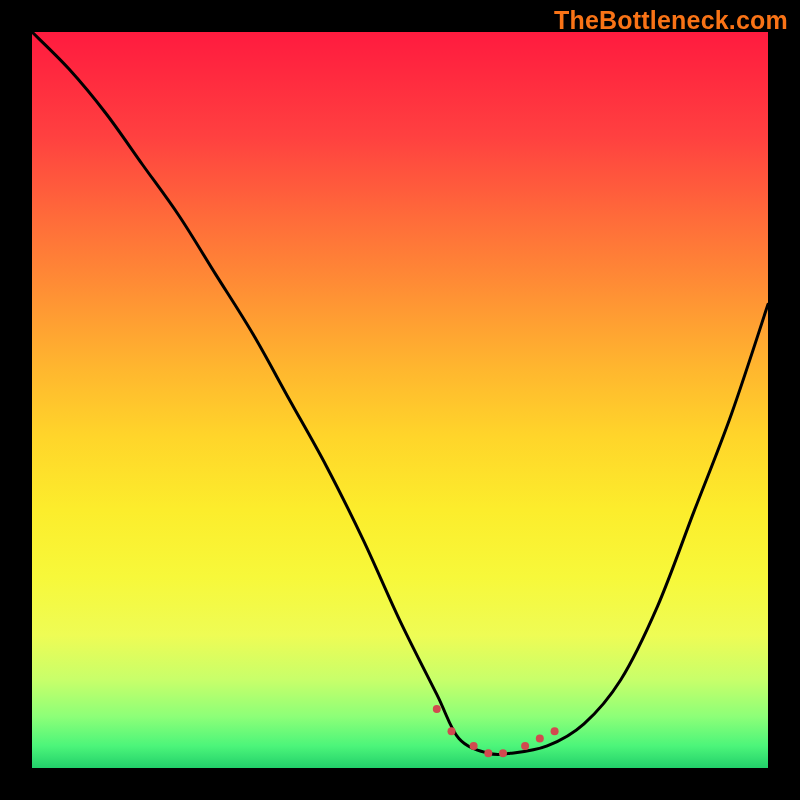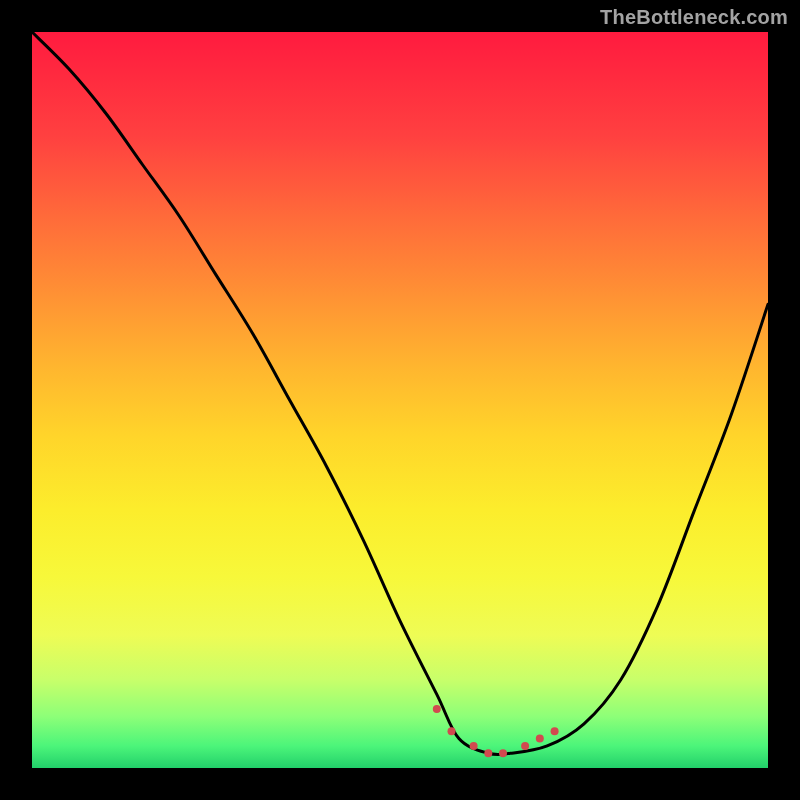--- a/index.html
+++ b/index.html
@@ -31,23 +31,23 @@
       #8dff78 93%,
       #4cf57a 97%,
       #22d06a 100%
     );
   }
   .watermark {
     position: absolute;
     top: 6px;
     right: 12px;
     font-family: Arial, Helvetica, sans-serif;
-    font-size: 20px;
+    font-size: 25px;
     font-weight: 600;
-    color: #a3a3a3;
+    color: #f97316;
     letter-spacing: 0.2px;
   }
   svg.overlay {
     position: absolute;
     left: 0; top: 0;
     width: 736px; height: 736px;
   }
 </style>
 </head>
 <body>

